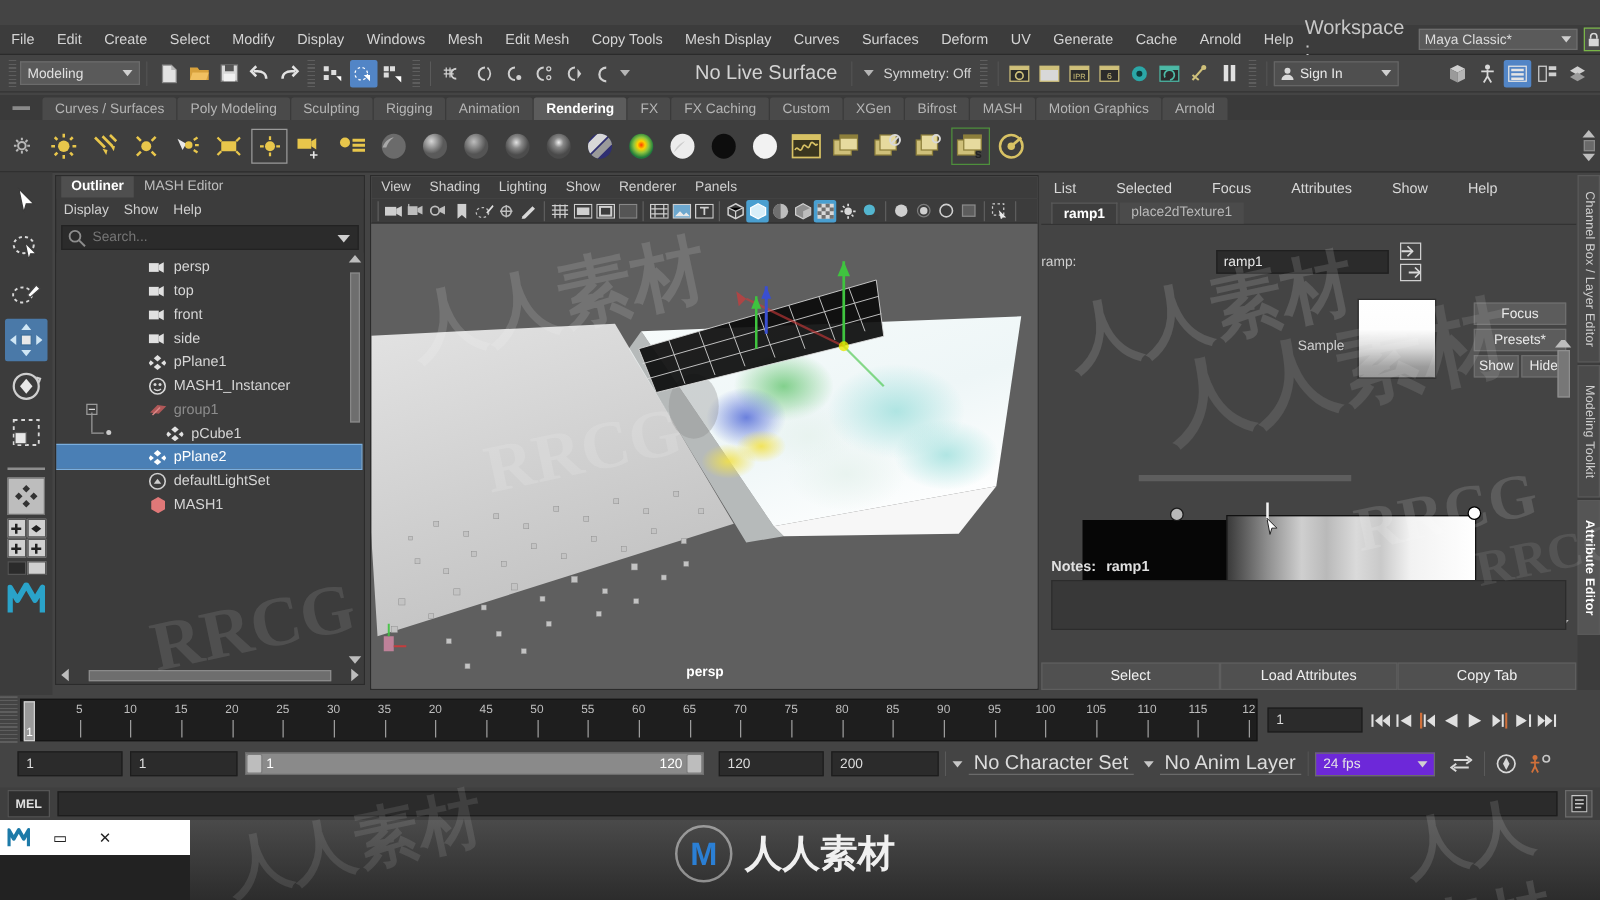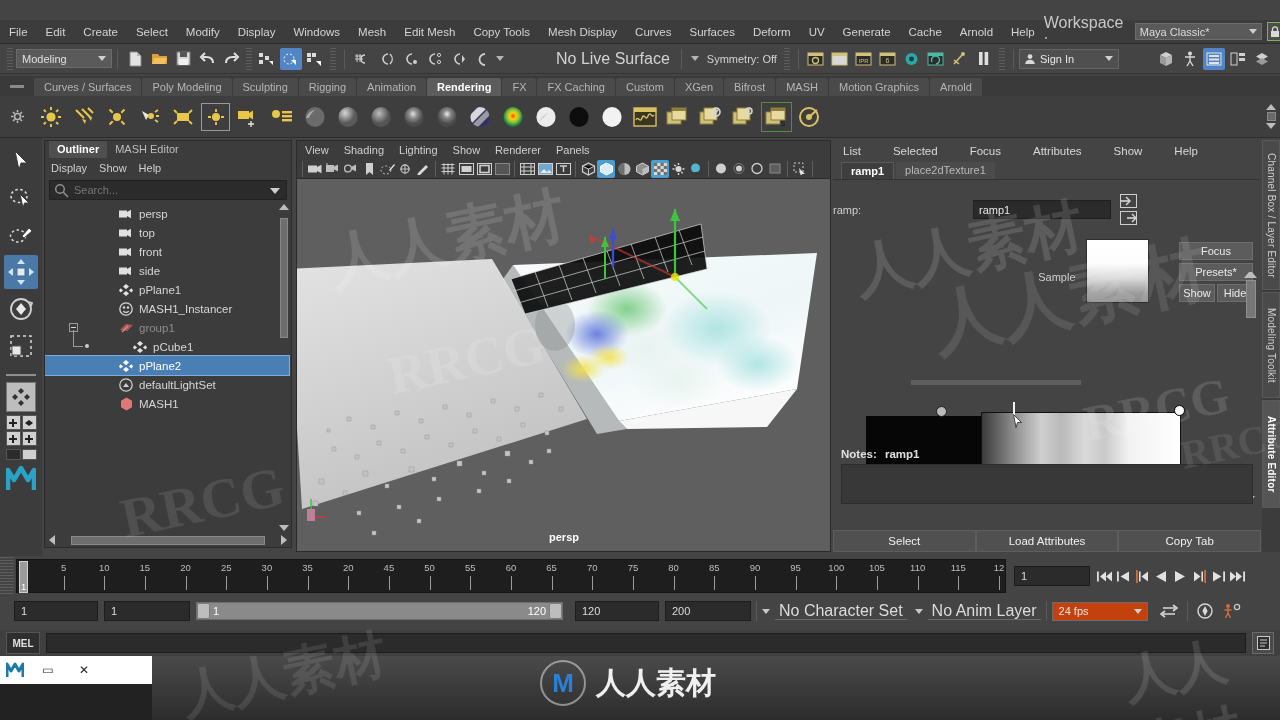--- a/index.html
+++ b/index.html
@@ -204,21 +204,21 @@
 
   
   .rangerow { position:absolute; left:0; top:596px; width:1280px; height:30px; background:#444444; display:flex; align-items:center; padding-left:14px;}
   .num-field { height:20px; background:#2b2b2b; border:1px solid #1d1d1d; color:#dcdcdc; font-size:11px; display:flex; align-items:center; padding-left:6px;}
   .rangebar { position:relative; height:18px; background:#8a8a8a; border:1px solid #6d6d6d; margin:0 6px; display:flex; align-items:center;}
   .rb-handle { width:13px; height:16px; background:#bdbdbd; border:1px solid #7d7d7d; border-radius:2px;}
   .rb-lbl { font-size:11px; color:#ffffff; }
   .combo-sm { height:18px; background:transparent; color:#dcdcdc; font-size:16px; display:flex; align-items:center; }
   .combo-under { border-bottom:1px solid #6a6a6a; padding:0 4px; height:18px; display:flex; align-items:center; }
   .tri-sm { border-left:4px solid transparent; border-right:4px solid transparent; border-top:5px solid #c8c8c8; margin-right:5px;}
-  .fps-combo { width:96px; height:19px; background:#c2410c; border:1px solid #6b6b6b; position:relative; display:flex; align-items:center; padding-left:6px; font-size:11px; color:#e6e6e6;}
+  .fps-combo { width:96px; height:19px; background:#6d28d9; border:1px solid #6b6b6b; position:relative; display:flex; align-items:center; padding-left:6px; font-size:11px; color:#e6e6e6;}
   .fps-combo .arrow { position:absolute; right:5px; top:6px; border-left:4px solid transparent; border-right:4px solid transparent; border-top:5px solid #d0d0d0;}
 
   
   .melrow { position:absolute; left:0; top:630px; width:1280px; height:26px; background:#3f3f3f; display:flex; align-items:center;}
   .mel-badge { width:34px; height:22px; background:#2e2e2e; border:1px solid #555; color:#e0e0e0; font-size:10px; font-weight:bold; display:flex; align-items:center; justify-content:center; margin-left:6px;}
   .mel-input { flex:1; height:20px; background:#2b2b2b; border:1px solid #1d1d1d; margin:0 6px; }
   .mel-right { width:22px; height:22px; border:1px solid #6a6a6a; background:#4a4a4a; margin-right:6px; display:flex;align-items:center;justify-content:center;}
 
   
   .botarea { position:absolute; left:0; top:656px; width:1280px; height:64px; background:#3a3a3a;}

